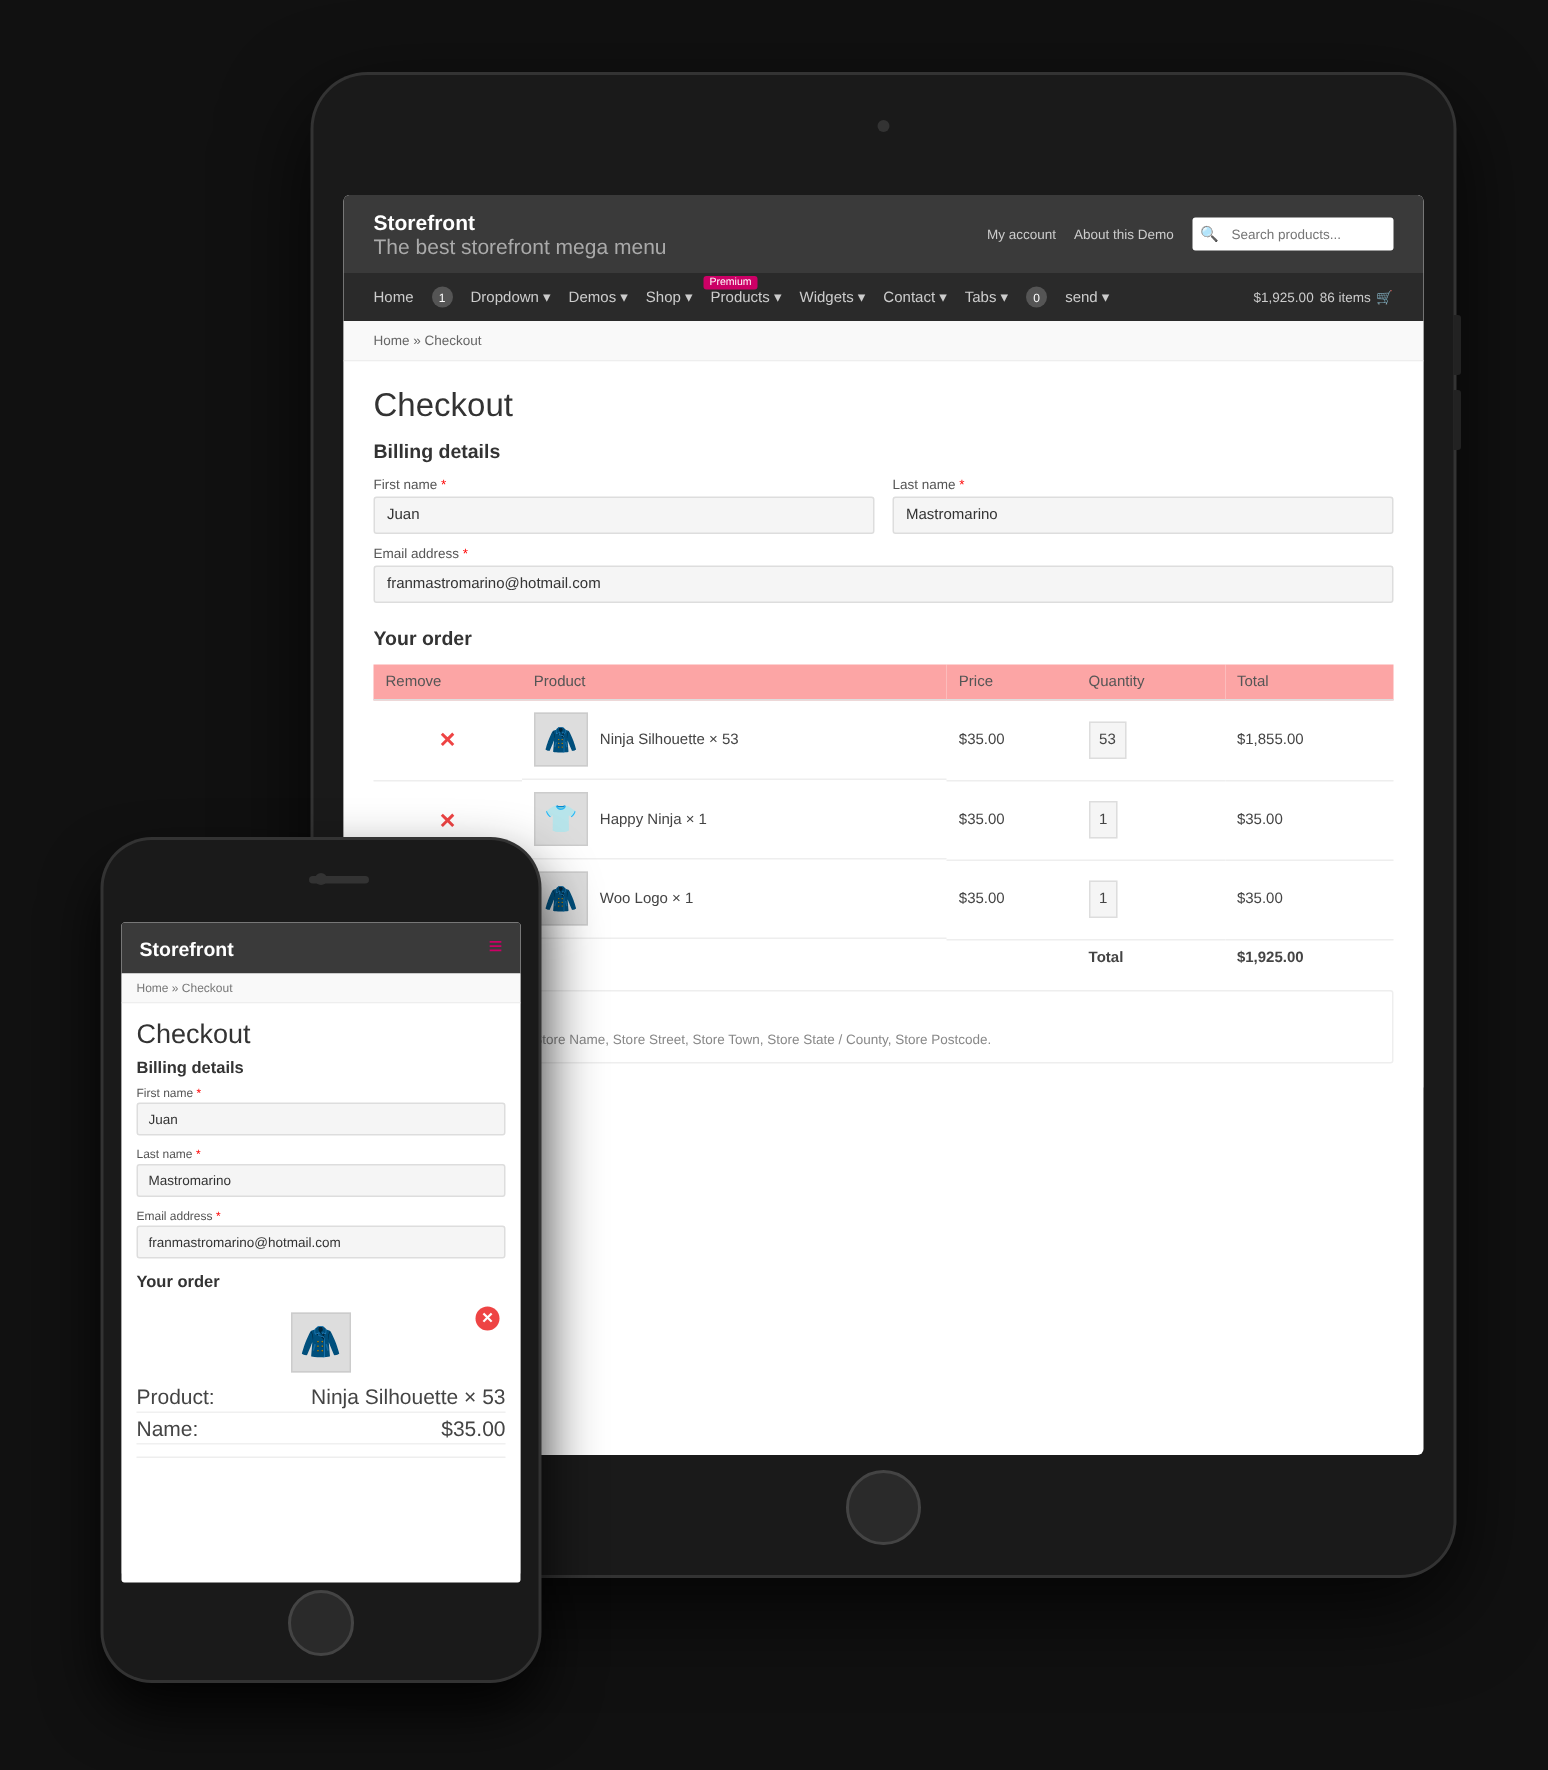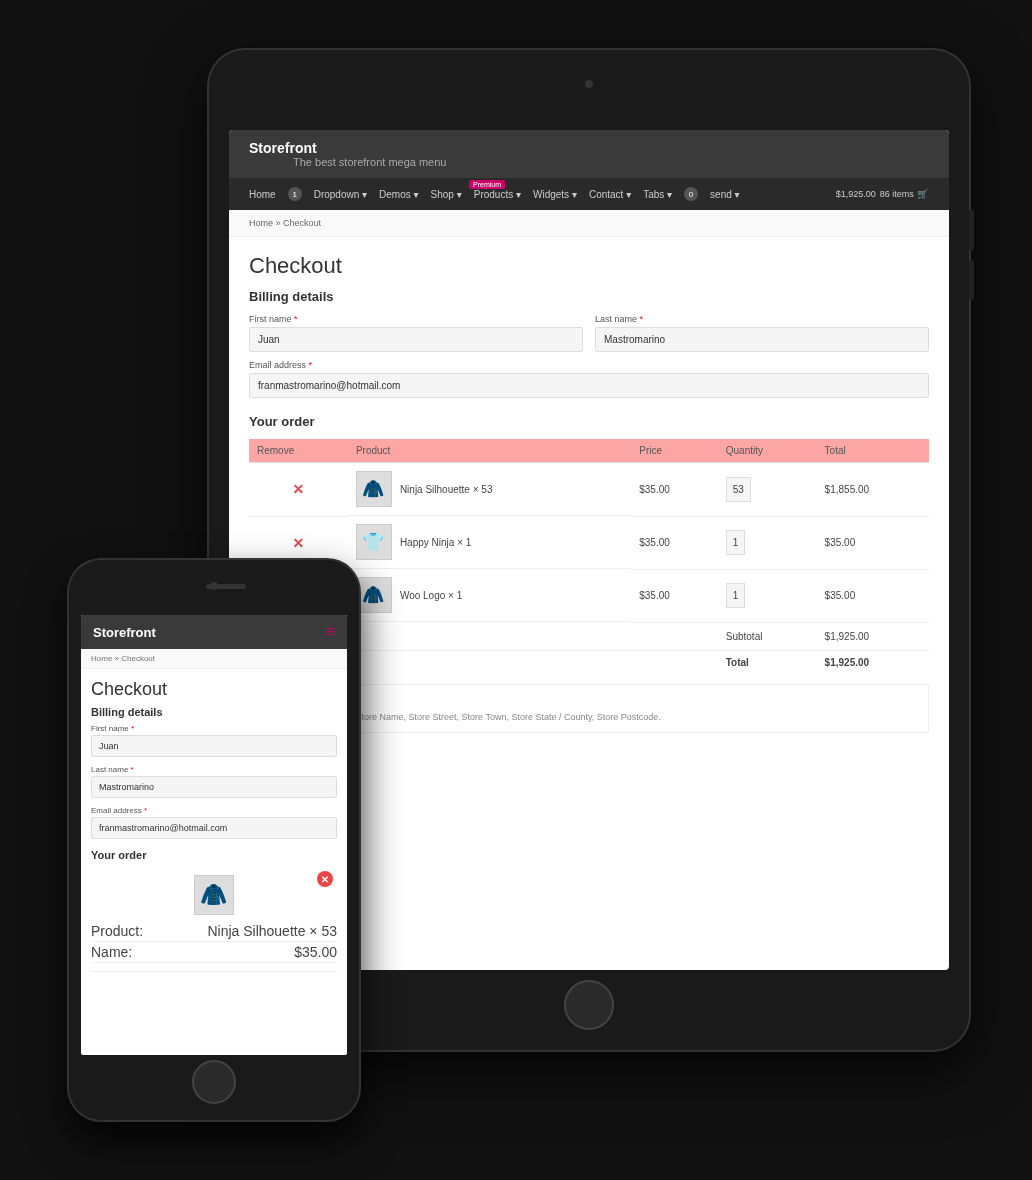--- a/index.html
+++ b/index.html
@@ -126,22 +126,21 @@
       align-items: center;
       justify-content: space-between;
     }
     .site-logo-area .site-title {
       color: #fff;
       font-size: 14px;
       font-weight: bold;
     }
     .site-logo-area .site-tagline {
       color: #aaa;
-      font-size: 11px;
-      margin-left: 44px;
+      font-size: 14px;
     }
     .header-links {
       display: flex;
       gap: 12px;
       align-items: center;
     }
     .header-link {
       color: #ccc;
       font-size: 9px;
       text-decoration: none;
@@ -461,20 +460,28 @@
     <div class="tablet-camera"></div>
     <div class="tablet-vol-up"></div>
     <div class="tablet-vol-down"></div>
 
     <div class="tablet-screen">
 
       <div class="site-header">
         <div class="site-logo-area">
           <div class="site-title">Storefront</div>
           <div class="site-tagline">The best storefront mega menu</div>
+        </div>
+        <div class="header-links">
+          <a class="header-link">My account</a>
+          <a class="header-link">About this Demo</a>
+          <div style="display:flex;align-items:center;background:#fff;border-radius:2px;padding:2px 6px;">
+            <span style="color:#999;font-size:10px;">🔍</span>
+            <input class="header-search" type="text" placeholder="Search products..." style="">
+          </div>
         </div>
       </div>
 
       <div class="site-nav">
         <span class="nav-item">Home</span>
         <span class="nav-item" style="background:#555;color:#fff;border-radius:50%;width:14px;height:14px;display:flex;align-items:center;justify-content:center;font-size:8px;">1</span>
         <span class="nav-item">Dropdown ▾</span>
         <span class="nav-item">Demos ▾</span>
         <span class="nav-item">Shop ▾</span>
         <span class="nav-item">Products ▾</span>
@@ -565,25 +572,20 @@
                     <span class="remove-btn">✕</span>
                   </td>
                 <td style="display:flex;align-items:center;gap:8px;">
                   <div class="product-img">🧥</div>
                   <span>Woo Logo × 1</span>
                 </td>
                 <td>$35.00</td>
                 <td><span class="qty-box">1</span></td>
                 <td>$35.00</td>
               </tr>
-              <tr class="subtotal-row">
-                <td colspan="3"></td>
-                <td>Subtotal</td>
-                <td>$1,925.00</td>
-              </tr>
               <tr class="order-totals">
                 <td colspan="3"></td>
                 <td>Total</td>
                 <td>$1,925.00</td>
               </tr>
             </tbody>
           </table>
         </div>
 
         <div class="payment-section">

